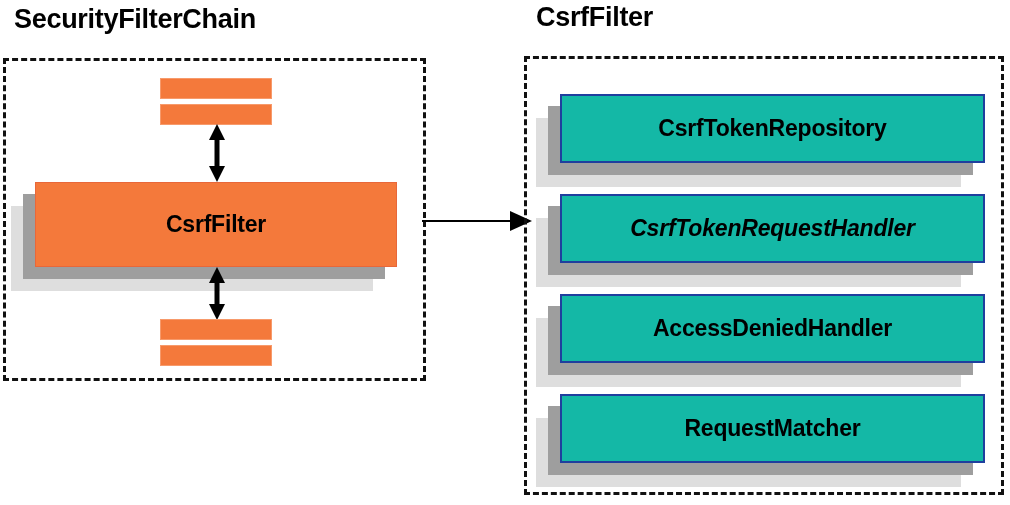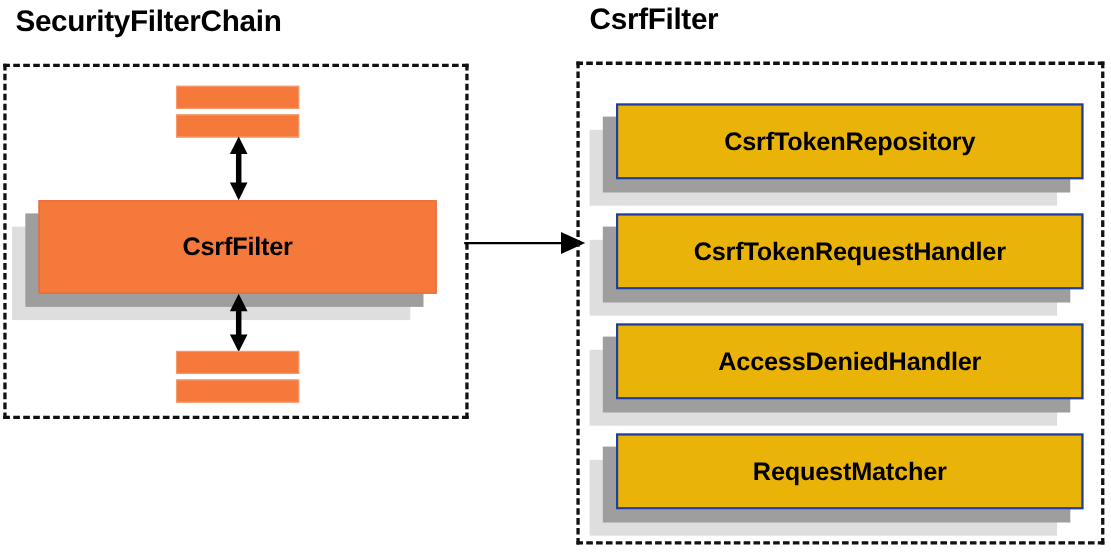--- a/index.html
+++ b/index.html
@@ -98,27 +98,27 @@
   #box-csrffilter .shadow-far { transform: translate(-24px, 24px); }
   #box-csrffilter .shadow-near { transform: translate(-12px, 12px); }
 
   
   .blue-box {
     width: 425px;
     height: 69px;
     left: 560px;
   }
   .blue-box .face {
-    background: #eab308;
+    background: #14b8a6;
     border: 2px solid #1f3f9e;
   }
   .blue-box .shadow-far { transform: translate(-24px, 24px); }
   .blue-box .shadow-near { transform: translate(-12px, 12px); }
   #box-repo { top: 94px; }
-  #box-reqhandler { top: 194px; }
+  #box-reqhandler { top: 194px; font-style: italic; }
   #box-denied { top: 294px; border-radius: 24px; }
   #box-matcher { top: 394px; }
 
   
   .filter-bar {
     position: absolute;
     left: 160px;
     width: 112px;
     height: 21px;
     background: #f4793b;

